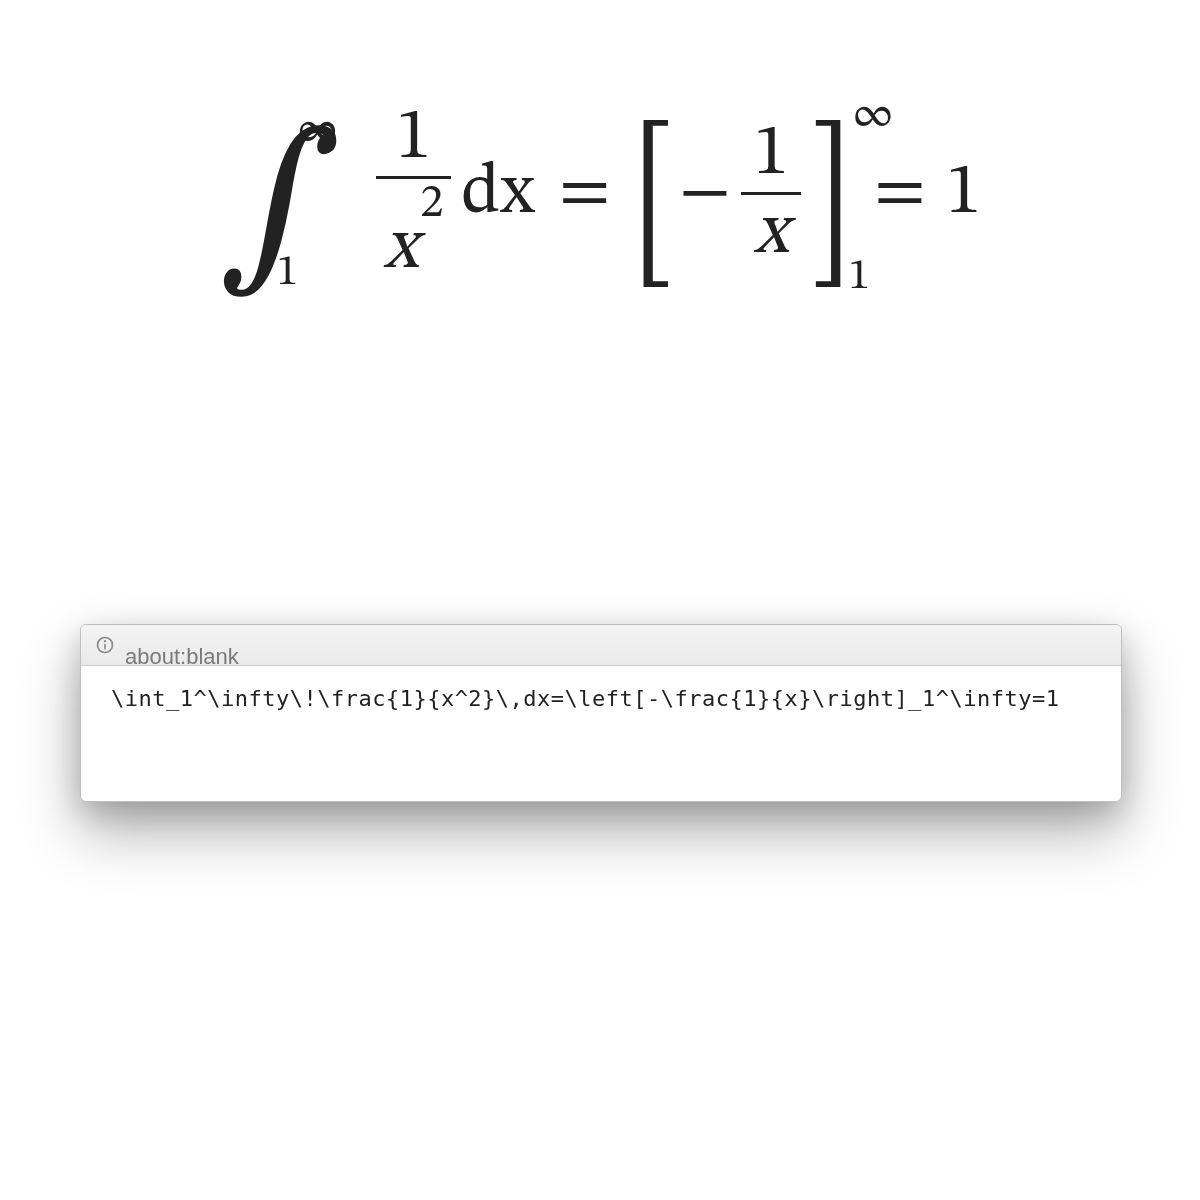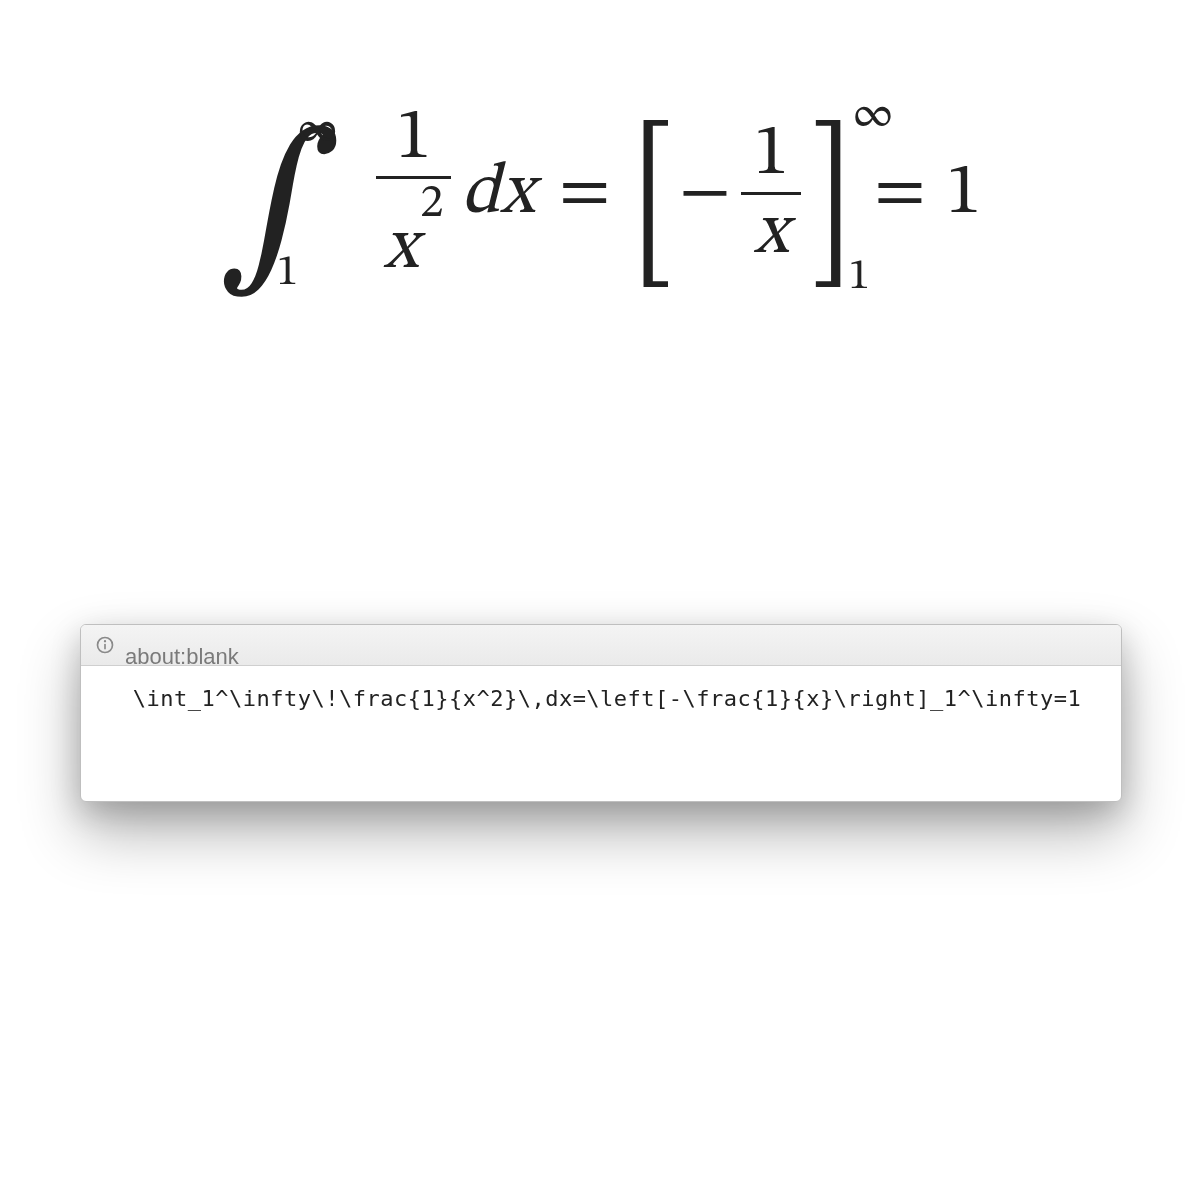--- a/index.html
+++ b/index.html
@@ -73,21 +73,20 @@
     border-top: 3px solid #222;
     min-width: 60px;
   }
   .frac .den sup {
     font-size: 0.65em;
     vertical-align: 1.1em;
     margin-left: 2px;
   }
 
   .dx {
-    font-style: italic;
     margin: 0 10px 0 4px;
   }
   .eqsign {
     margin: 0 14px;
   }
   .minus {
     margin: 0 4px 0 2px;
   }
 
   
@@ -184,21 +183,20 @@
     margin-top: 23px;
   }
   .content {
     padding: 20px 18px 90px 30px;
     font-family: Menlo, Consolas, monospace;
     font-size: 22px;
     color: #222;
     letter-spacing: 0.5px;
     white-space: nowrap;
     overflow-x: auto;
-    text-align: center;
   }
 </style>
 </head>
 <body>
 
 <div class="equation-area">
   <span class="eq">
 
     <span class="int-wrap">
       <span class="int-sign">∫</span>

